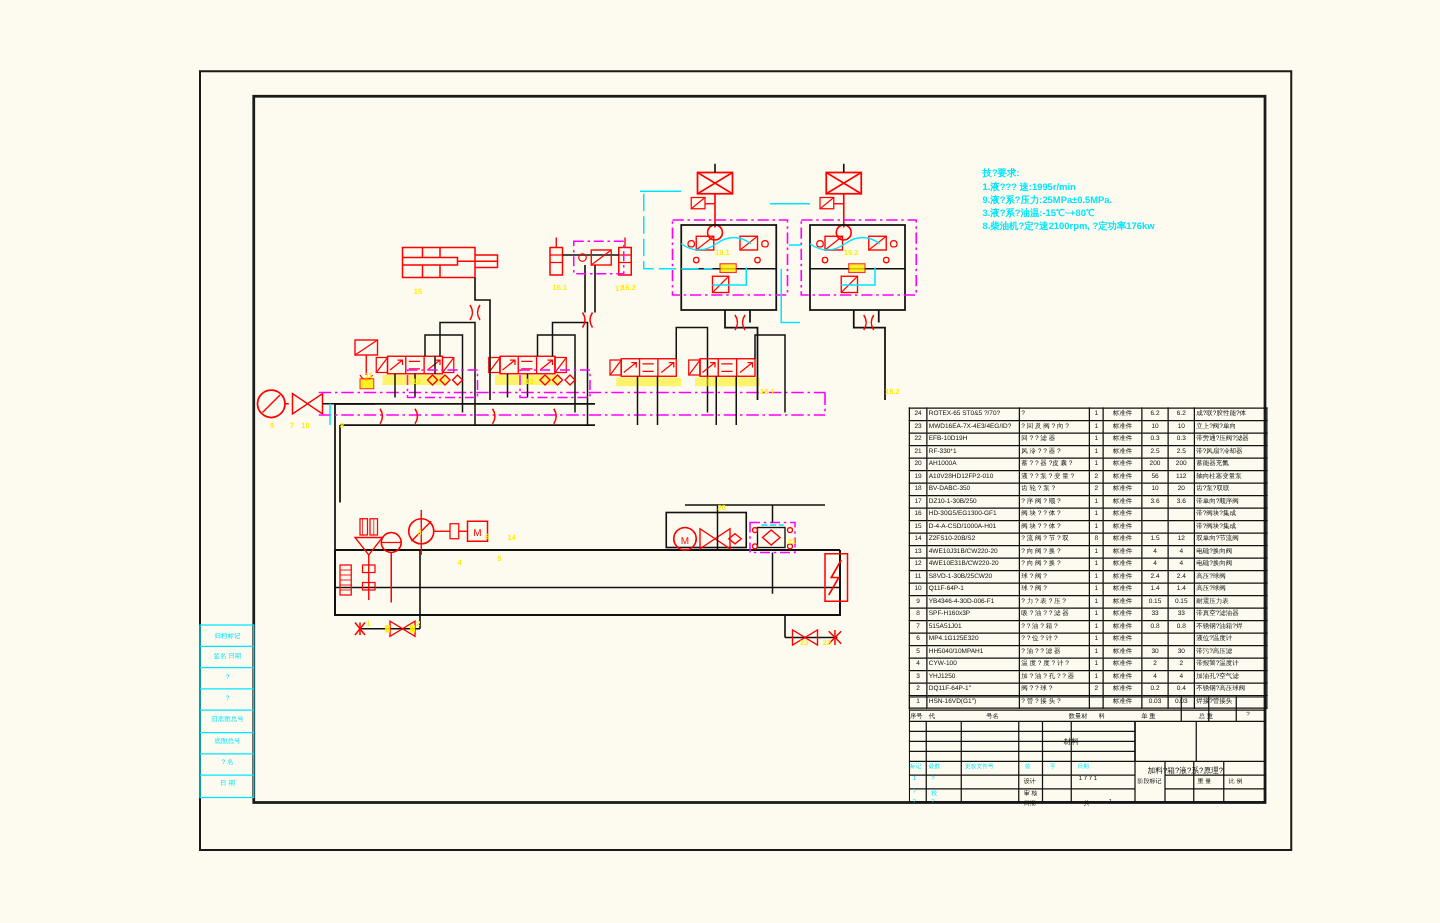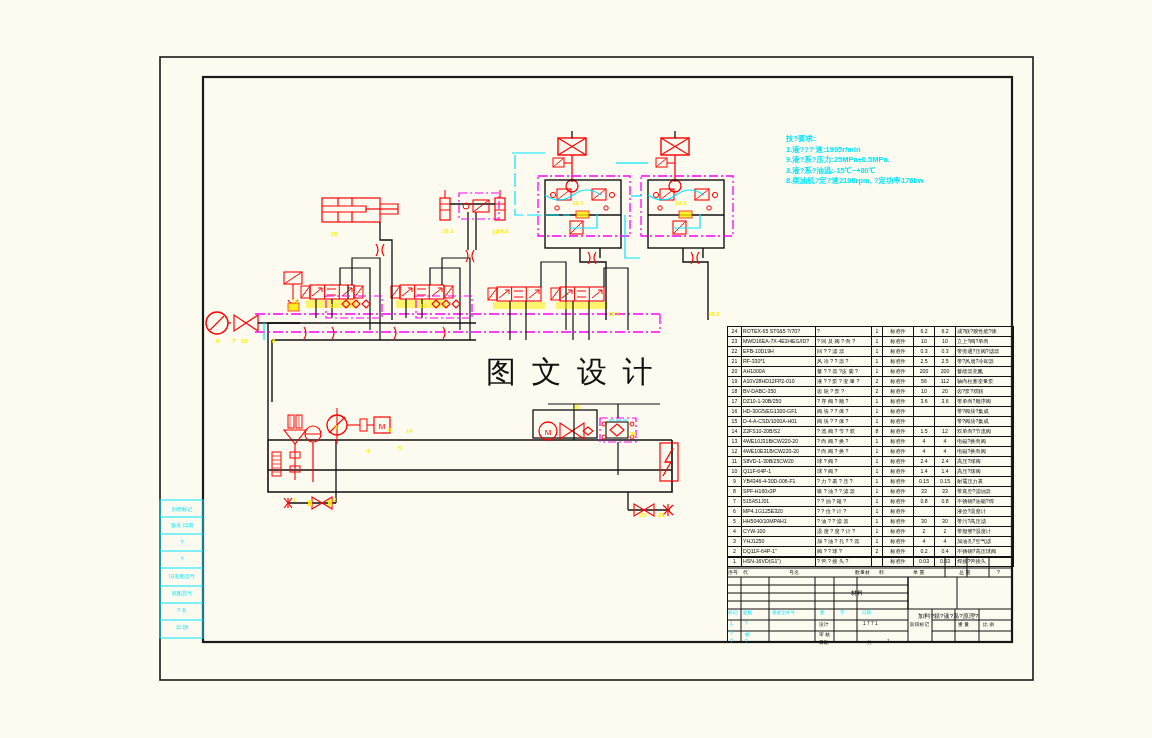--- a/index.html
+++ b/index.html
@@ -347,21 +347,20 @@
 <div style="position:absolute;left:0;top:0;width:988px;height:738px;pointer-events:none;text-decoration:underline;">
 
   <div style="position:absolute;left:786px;top:134px;color:#00e5ff;font-size:7.5px;line-height:10.5px;font-family:'Liberation Sans',sans-serif;font-weight:bold;white-space:nowrap;">
     <div>技?要求:</div>
     <div>1.液??? 速:1995r/min</div>
     <div>9.液?系?压力:25MPa±0.5MPa.</div>
     <div>3.液?系?油温:-15℃~+80℃</div>
     <div>8.柴油机?定?速2100rpm, ?定功率176kw</div>
   </div>
 
-  <div class="ttl" style="position:absolute;left:486px;top:352px;font-size:30px;color:#111;letter-spacing:4px;">图 文 设 计</div>
 
   <div id="callouts">
         <div style="position: absolute; left: 293px; top: 497px; color: rgb(255, 238, 0); font-size: 6px; font-weight: bold; font-family: &quot;Liberation Sans&quot;, sans-serif;">1</div>
         <div style="position: absolute; left: 333px; top: 497px; color: rgb(255, 238, 0); font-size: 6px; font-weight: bold; font-family: &quot;Liberation Sans&quot;, sans-serif;">2</div>
         <div style="position: absolute; left: 334px; top: 424px; color: rgb(255, 238, 0); font-size: 6px; font-weight: bold; font-family: &quot;Liberation Sans&quot;, sans-serif;">3</div>
         <div style="position: absolute; left: 366px; top: 448px; color: rgb(255, 238, 0); font-size: 6px; font-weight: bold; font-family: &quot;Liberation Sans&quot;, sans-serif;">4</div>
         <div style="position: absolute; left: 398px; top: 445px; color: rgb(255, 238, 0); font-size: 6px; font-weight: bold; font-family: &quot;Liberation Sans&quot;, sans-serif;">5</div>
         <div style="position: absolute; left: 388px; top: 427px; color: rgb(255, 238, 0); font-size: 6px; font-weight: bold; font-family: &quot;Liberation Sans&quot;, sans-serif;">6</div>
         <div style="position: absolute; left: 232px; top: 338px; color: rgb(255, 238, 0); font-size: 6px; font-weight: bold; font-family: &quot;Liberation Sans&quot;, sans-serif;">7</div>
         <div style="position: absolute; left: 272px; top: 338px; color: rgb(255, 238, 0); font-size: 6px; font-weight: bold; font-family: &quot;Liberation Sans&quot;, sans-serif;">8</div>

